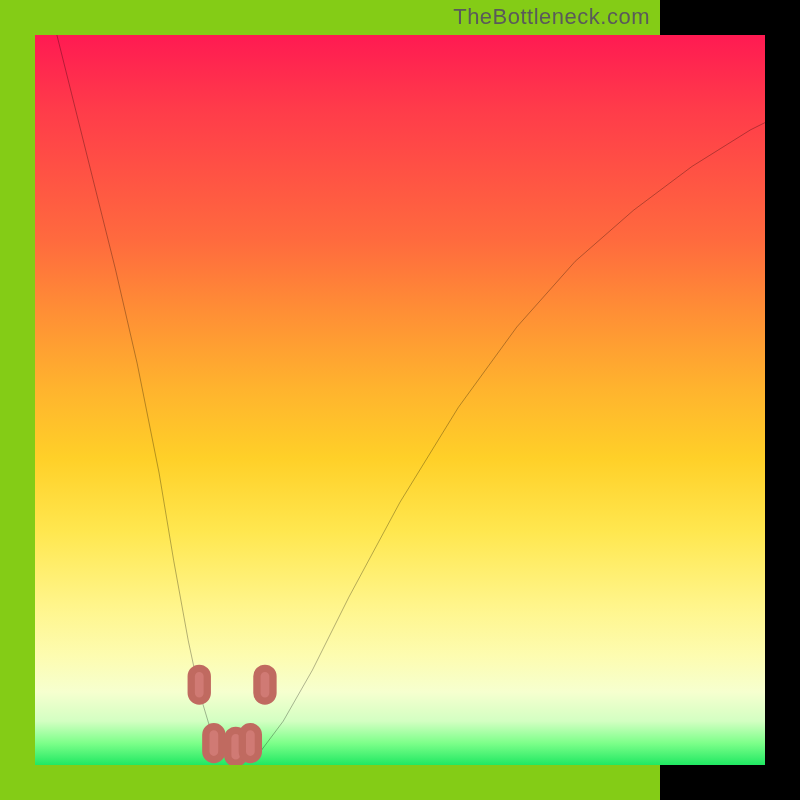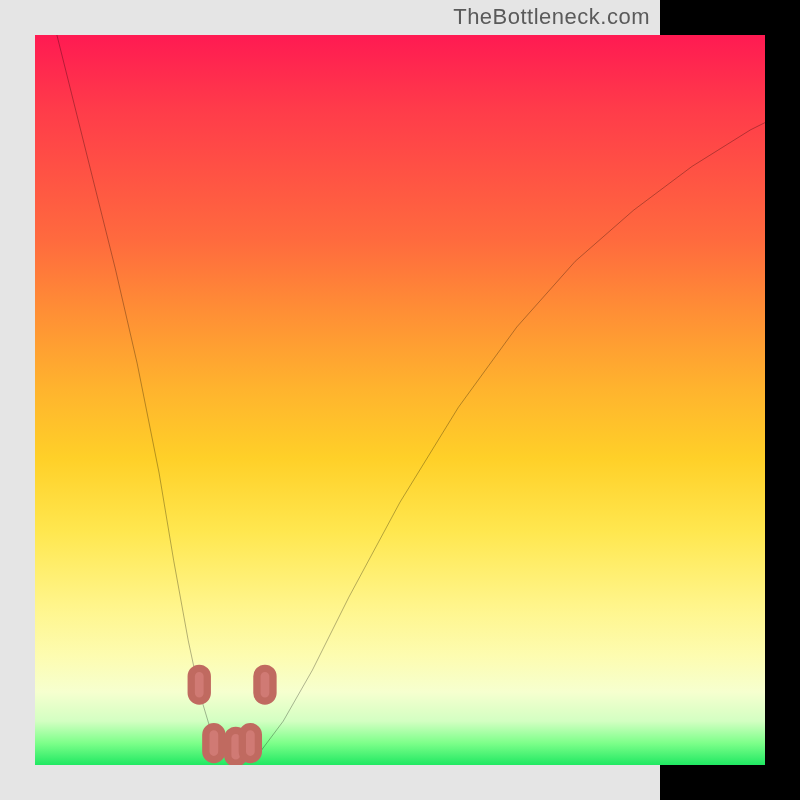--- a/index.html
+++ b/index.html
@@ -8,21 +8,21 @@
     width: 800px;
     height: 800px;
     background: #000;
     font-family: Arial, Helvetica, sans-serif;
     overflow: hidden;
   }
   .frame {
     position: relative;
     width: 660px;
     height: 800px;
-    background: #e5e5e5;
+    background: #84cc16;
   }
   .watermark {
     position: absolute;
     top: 4px;
     right: 10px;
     color: #5a5a5a;
     font-size: 22px;
     font-weight: 500;
     letter-spacing: 0.5px;
     z-index: 5;

